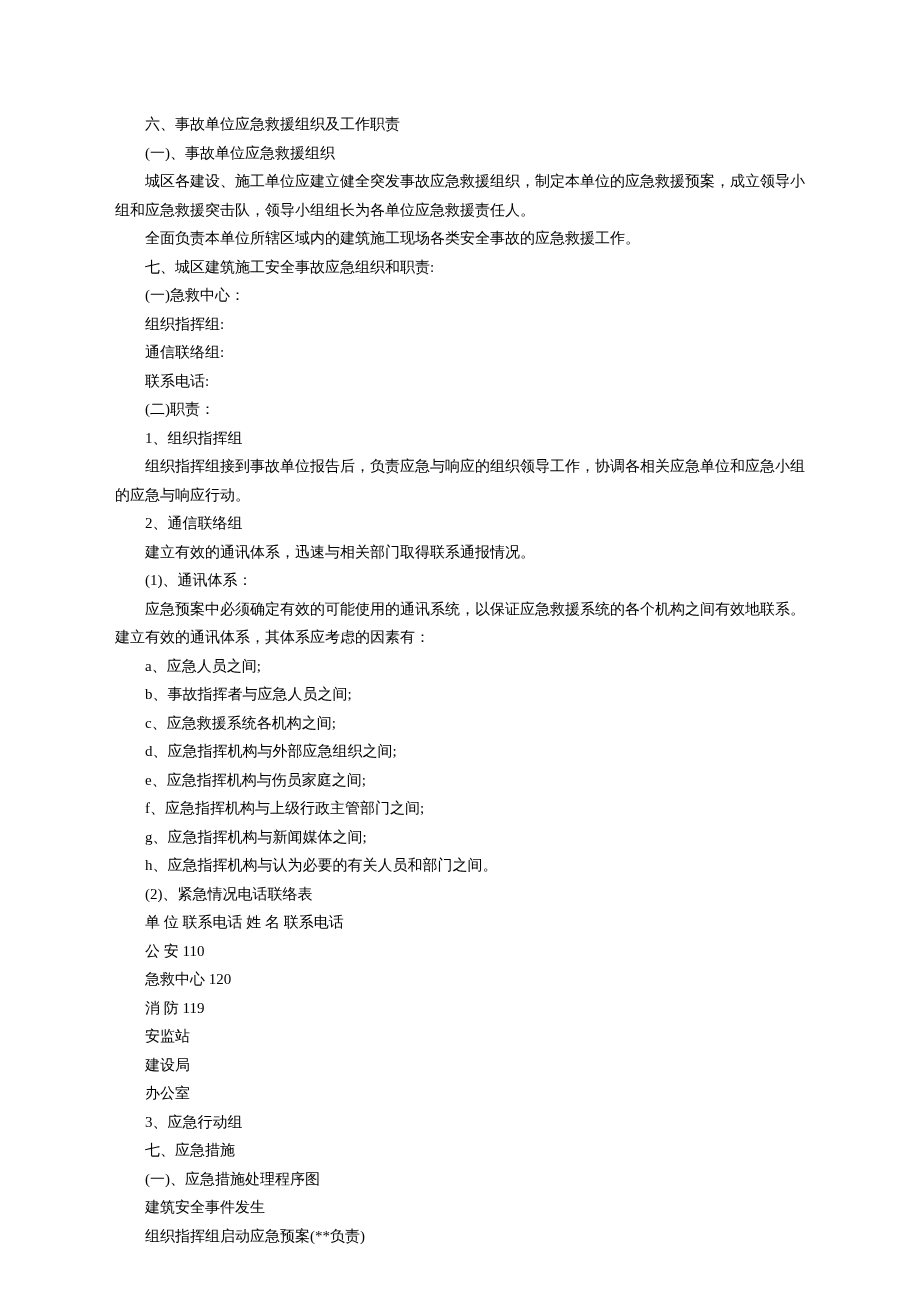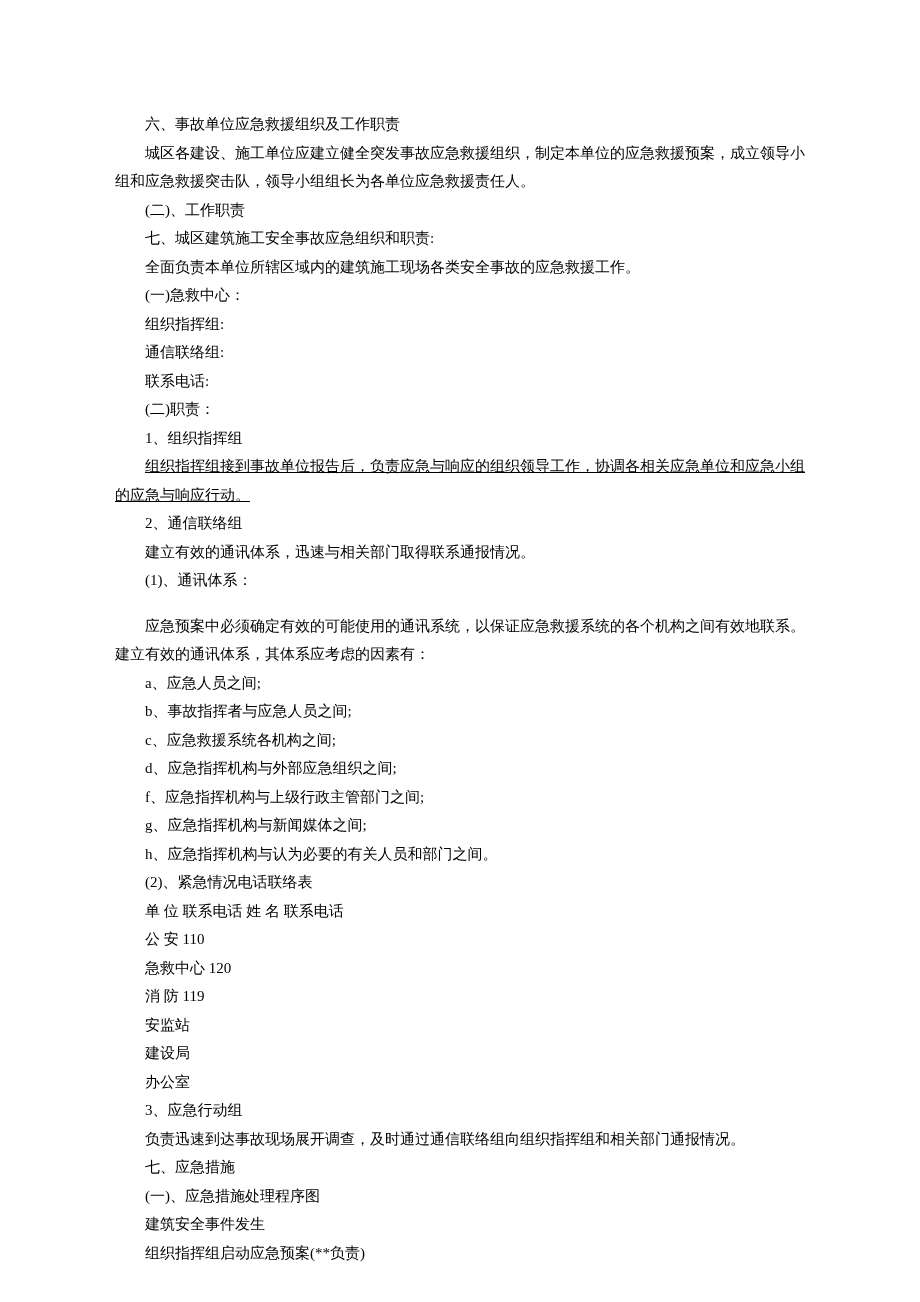--- a/index.html
+++ b/index.html
@@ -18,49 +18,49 @@
     }
     .para {
       text-indent: 2em;
     }
   </style>
 </head>
 <body>
 
 <div id="content">
     <p class="para">六、事故单位应急救援组织及工作职责</p>
+    <p class="para">(一)、事故单位应急救援组织</p>
     <p class="para" style="text-indent: 2em;">城区各建设、施工单位应建立健全突发事故应急救援组织，制定本单位的应急救援预案，成立领导小组和应急救援突击队，领导小组组长为各单位应急救援责任人。</p>
-    <p class="para">(二)、工作职责</p>
+    <p class="para">全面负责本单位所辖区域内的建筑施工现场各类安全事故的应急救援工作。</p>
     <p class="para">七、城区建筑施工安全事故应急组织和职责:</p>
-    <p class="para">全面负责本单位所辖区域内的建筑施工现场各类安全事故的应急救援工作。</p>
     <p class="para">(一)急救中心：</p>
     <p class="para">组织指挥组:</p>
     <p class="para">通信联络组:</p>
     <p class="para">联系电话:</p>
     <p class="para">(二)职责：</p>
     <p class="para">1、组织指挥组</p>
-    <p class="para" style="text-indent: 2em; text-decoration: underline;">组织指挥组接到事故单位报告后，负责应急与响应的组织领导工作，协调各相关应急单位和应急小组的应急与响应行动。</p>
+    <p class="para" style="text-indent: 2em;">组织指挥组接到事故单位报告后，负责应急与响应的组织领导工作，协调各相关应急单位和应急小组的应急与响应行动。</p>
     <p class="para">2、通信联络组</p>
     <p class="para">建立有效的通讯体系，迅速与相关部门取得联系通报情况。</p>
     <p class="para">(1)、通讯体系：</p>
-    <p class="para" style="text-indent: 2em; margin-top: 17px;">应急预案中必须确定有效的可能使用的通讯系统，以保证应急救援系统的各个机构之间有效地联系。建立有效的通讯体系，其体系应考虑的因素有：</p>
+    <p class="para" style="text-indent: 2em;">应急预案中必须确定有效的可能使用的通讯系统，以保证应急救援系统的各个机构之间有效地联系。建立有效的通讯体系，其体系应考虑的因素有：</p>
     <p class="para">a、应急人员之间;</p>
     <p class="para">b、事故指挥者与应急人员之间;</p>
     <p class="para">c、应急救援系统各机构之间;</p>
     <p class="para">d、应急指挥机构与外部应急组织之间;</p>
+    <p class="para">e、应急指挥机构与伤员家庭之间;</p>
     <p class="para">f、应急指挥机构与上级行政主管部门之间;</p>
     <p class="para">g、应急指挥机构与新闻媒体之间;</p>
     <p class="para">h、应急指挥机构与认为必要的有关人员和部门之间。</p>
     <p class="para">(2)、紧急情况电话联络表</p>
     <p class="para">单 位 联系电话 姓 名 联系电话</p>
     <p class="para">公 安 110</p>
     <p class="para">急救中心 120</p>
     <p class="para">消 防 119</p>
     <p class="para">安监站</p>
     <p class="para">建设局</p>
     <p class="para">办公室</p>
     <p class="para">3、应急行动组</p>
-    <p class="para">负责迅速到达事故现场展开调查，及时通过通信联络组向组织指挥组和相关部门通报情况。</p>
     <p class="para">七、应急措施</p>
     <p class="para">(一)、应急措施处理程序图</p>
     <p class="para">建筑安全事件发生</p>
     <p class="para">组织指挥组启动应急预案(**负责)</p>
   </div>
 
 </body></html>

